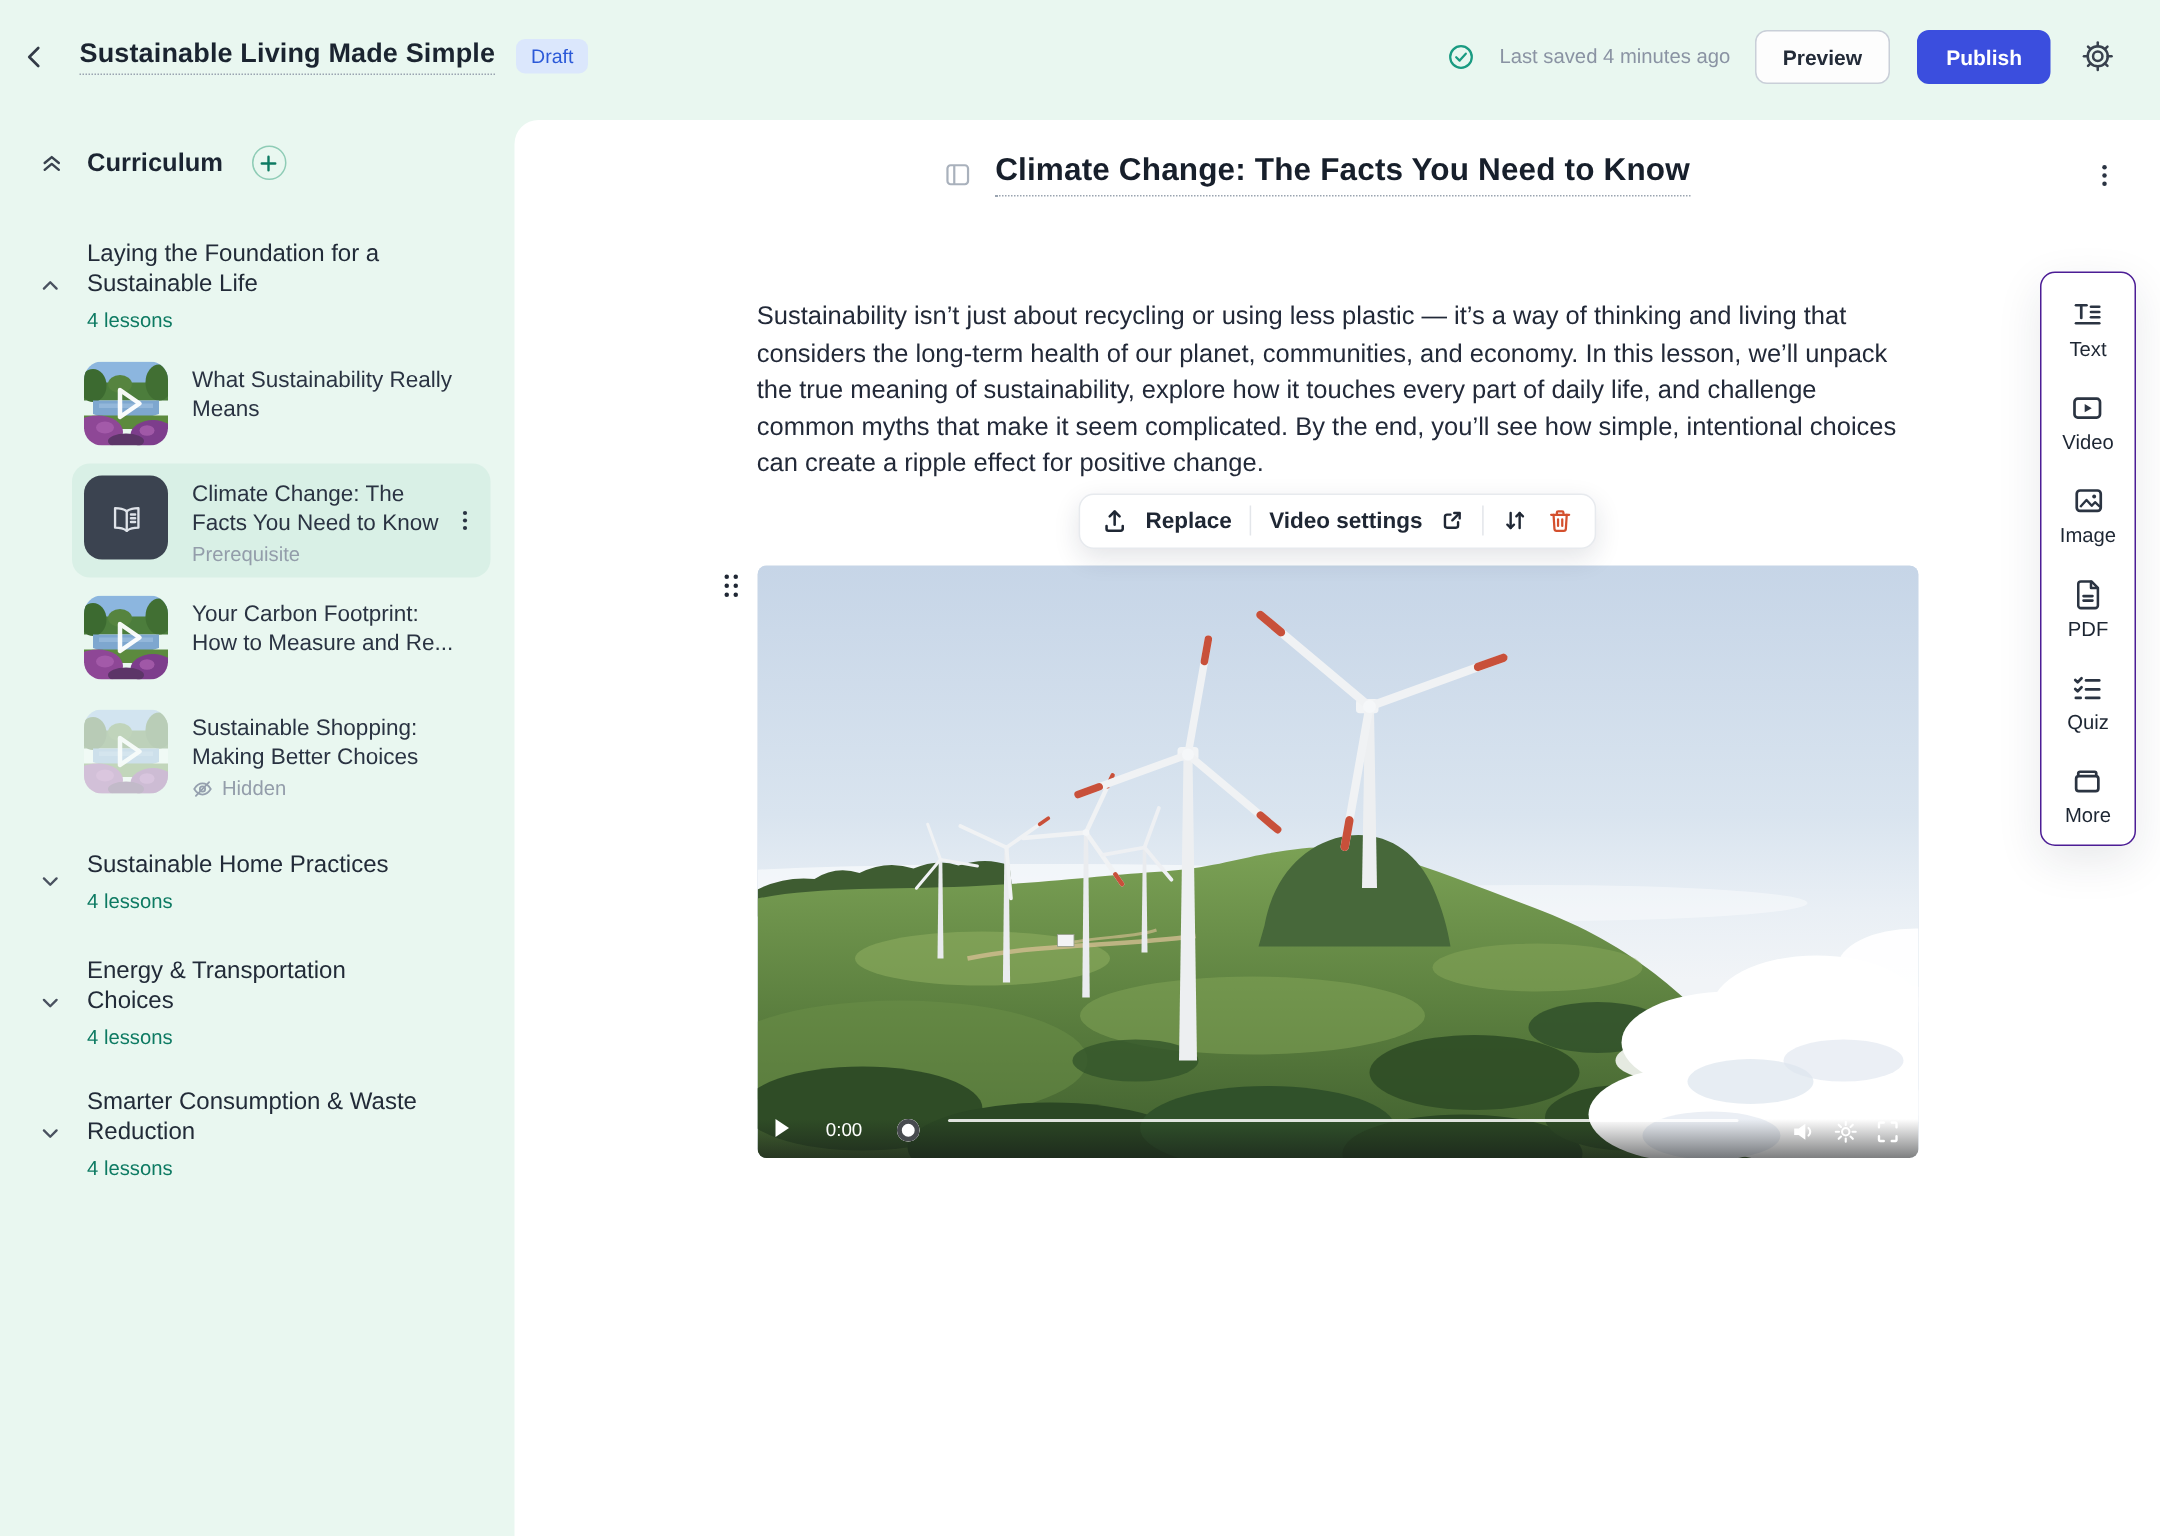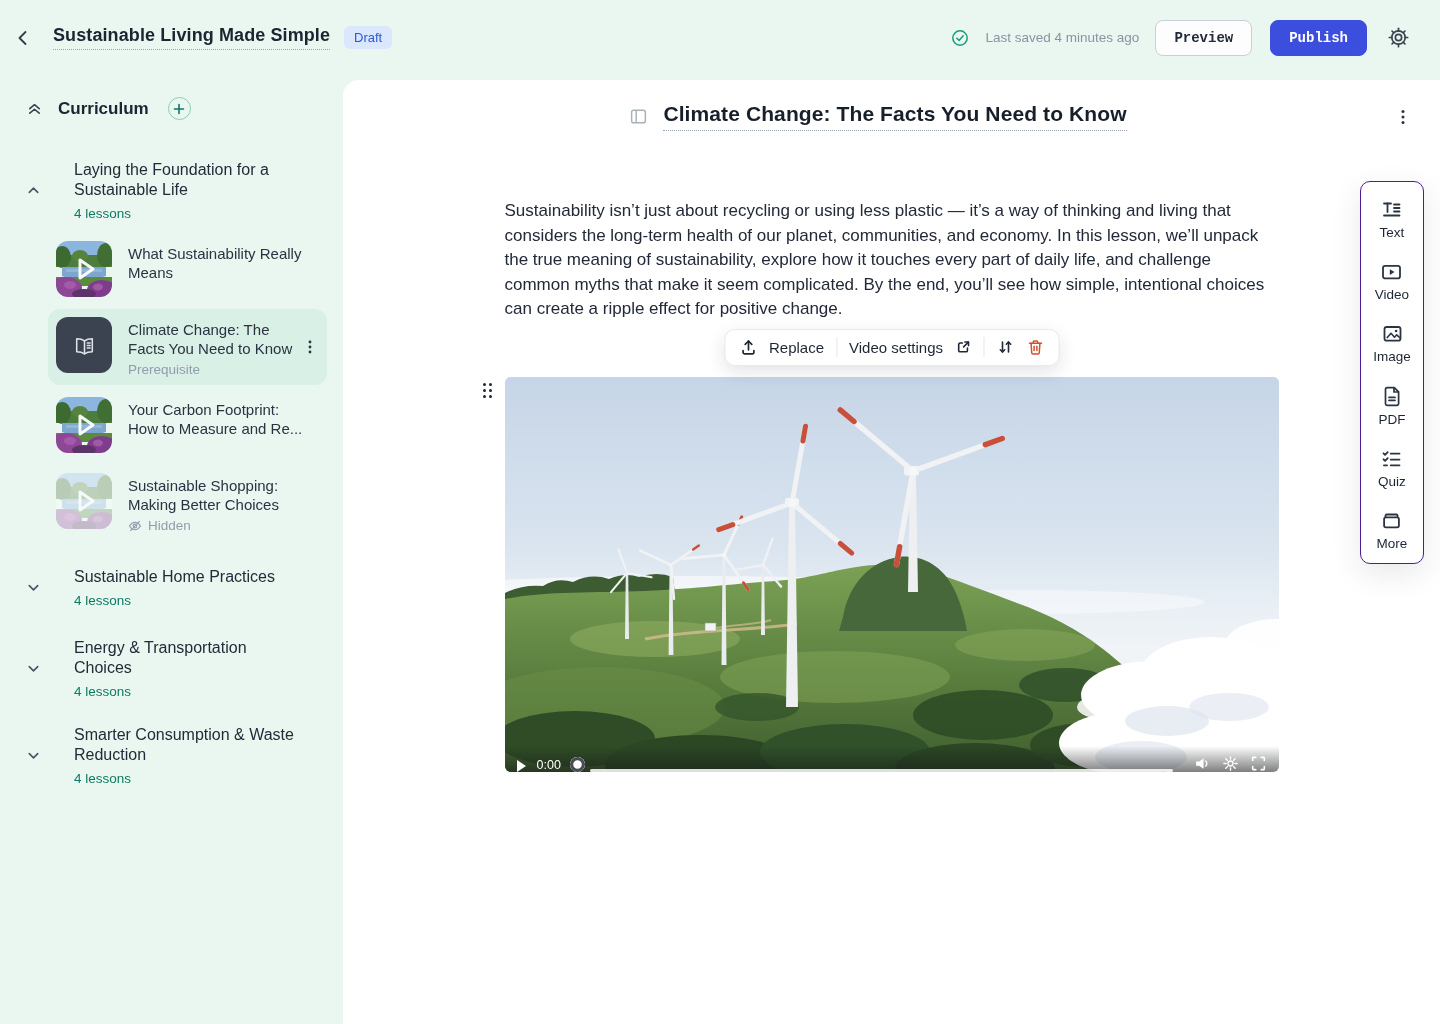--- a/index.html
+++ b/index.html
@@ -6,36 +6,36 @@
   html,body { width:1440px; height:1024px; overflow:hidden; }
   body { background:#e9f7f0; font-family:"Liberation Sans", sans-serif; color:#222b38; }
 
   
   .topbar { height:75px; display:flex; align-items:center; padding:0 26px 0 9px; }
   .icon-btn { background:none; border:none; cursor:pointer; display:flex; align-items:center; justify-content:center; padding:4px; }
   .course-title { font-size:18px; font-weight:700; color:#1b2430; border-bottom:1.5px dotted #9aa4b0; padding-bottom:3px; margin-left:16px; letter-spacing:.1px; }
   .badge-draft { margin-left:14px; background:#dbe7fc; color:#2b59d8; font-size:13px; font-weight:500; padding:4px 10px; border-radius:6px; }
   .topbar-right { margin-left:auto; display:flex; align-items:center; gap:16px; }
   .saved { display:flex; align-items:center; gap:17px; color:#8a93a3; font-size:13.5px; }
-  .btn { font-family:Liberation Mono, monospace; font-size:14px; font-weight:600; border-radius:8px; padding:9px 18px; cursor:pointer; }
+  .btn { font-family:Liberation Sans, sans-serif; font-size:14px; font-weight:600; border-radius:8px; padding:9px 18px; cursor:pointer; }
   .btn-secondary { background:#fdfdfd; border:1px solid #c9cfd8; color:#232b38; }
   .btn-primary { background:#3b4ede; border:1px solid #3b4ede; color:#fff; margin-left:2px; }
 
   
   .shell { display:flex; height:949px; }
   .sidebar { width:343px; flex:0 0 343px; padding:22px 16px 0 16px; }
   .main-card { flex:1; background:#fff; border-radius:16px 0 0 0; margin-top:5px; position:relative; height:944px; }
 
   
   .curriculum-head { display:flex; align-items:center; gap:15px; padding-left:10px; }
   .curriculum-title { font-size:17px; font-weight:700; color:#1c2532; }
   .add-circle { width:23px; height:23px; border:1.5px solid #8fccb6; border-radius:50%; display:flex; align-items:center; justify-content:center; background:transparent; cursor:pointer; margin-left:4px; }
   .sections { margin-top:40px; }
   .section { margin-bottom:26px; }
-  .section-head { display:flex; gap:32px; padding-left:10px; cursor:pointer; }
+  .section-head { display:flex; gap:16px; padding-left:10px; cursor:pointer; }
   .section-chevron { flex:0 0 16px; display:flex; align-items:center; }
   .section-title { font-size:16px; font-weight:500; color:#222b38; line-height:20px; max-width:230px; }
   .section-meta { font-size:13.5px; font-weight:500; color:#0d7a62; margin-top:6px; }
   .lessons { margin:12px 0 4px 32px; }
   .lesson { display:flex; gap:16px; padding:8px; border-radius:12px; margin-bottom:4px; cursor:pointer; align-items:flex-start; position:relative; width:279px; }
   .lesson.selected { background:#d9f0e6; }
   .thumb { width:56px; height:56px; border-radius:12px; overflow:hidden; flex:0 0 56px; position:relative; }
   .thumb svg { display:block; }
   .thumb.dimmed svg { opacity:.5; }
   .thumb.dimmed::after { content:""; position:absolute; inset:0; background:rgba(255,255,255,.35); }
@@ -49,27 +49,27 @@
   .main-head { display:flex; align-items:center; padding:22px 26px 0 19px; }
   .lesson-page-title { font-size:21px; font-weight:700; color:#171f2b; border-bottom:1.5px dotted #9aa4b0; padding-bottom:4px; margin-left:13px; letter-spacing:.1px; }
   .main-head .icon-btn { margin-left:auto; }
 
   
   .editor-col { width:774px; margin:68px auto 0; }
   .paragraph { font-size:17px; line-height:24.5px; color:#222938; }
 
   .video-section { position:relative; margin-top:55px; }
   .float-toolbar { position:absolute; top:-48px; left:50%; transform:translateX(-50%); background:#fff; border:1px solid #e7eaee; border-radius:10px; box-shadow:0 6px 18px rgba(24,36,56,.12); display:flex; align-items:center; height:37px; padding:0 14px; gap:12px; z-index:6; white-space:nowrap; }
-  .tb-item { display:flex; align-items:center; gap:12px; background:none; border:none; cursor:pointer; font-family:inherit; font-size:15px; font-weight:400; color:#1f2734; }
+  .tb-item { display:flex; align-items:center; gap:12px; background:none; border:none; cursor:pointer; font-family:inherit; font-size:15px; font-weight:700; color:#1f2734; }
   .tb-divider { width:1px; height:20px; background:#e3e6ea; }
   .drag-handle { position:absolute; left:-22px; top:6px; display:grid; grid-template-columns:repeat(2,3px); grid-gap:3px; cursor:grab; }
   .drag-handle i { width:3px; height:3px; border-radius:50%; background:#1f2734; display:block; }
 
   .video-frame { width:774px; height:395px; border-radius:6px; overflow:hidden; position:relative; background:#cfdce9; }
-  .player-bar { position:absolute; left:0; right:0; bottom:0; height:26px; display:flex; align-items:flex-end; padding:0 12px; gap:9px; background:linear-gradient(to top, rgba(20,22,24,.55), rgba(20,22,24,0)); }
+  .player-bar { position:absolute; left:0; right:0; bottom:0; height:26px; display:flex; align-items:flex-start; padding:0 12px; gap:23px; background:linear-gradient(to top, rgba(20,22,24,.55), rgba(20,22,24,0)); }
   .play-tri { width:0; height:0; border-left:9px solid #fff; border-top:6px solid transparent; border-bottom:6px solid transparent; cursor:pointer; }
   .time { color:#fff; font-size:12.5px; margin-left:2px; }
   .knob { width:15px; height:15px; border-radius:50%; background:#fff; box-shadow:inset 0 0 0 3.2px rgba(40,44,48,.85), inset 0 0 0 5px #fff; flex:0 0 15px; cursor:pointer; }
   .track { flex:1; height:2.5px; background:rgba(255,255,255,.85); border-radius:2px; margin-left:-4px; cursor:pointer; }
   .player-right { display:flex; align-items:center; gap:11px; margin-left:12px; }
 
   
   .insert-rail { position:absolute; top:181px; right:16px; width:64px; background:#fff; border:1px solid #4c1d95; border-radius:10px; box-shadow:0 10px 30px rgba(25,39,60,.10); padding:17px 0 12px; display:flex; flex-direction:column; align-items:center; z-index:8; }
   .rail-item { display:flex; flex-direction:column; align-items:center; gap:4px; background:none; border:none; cursor:pointer; font-family:inherit; margin-bottom:21px; }
   .rail-item:last-child { margin-bottom:0; }

